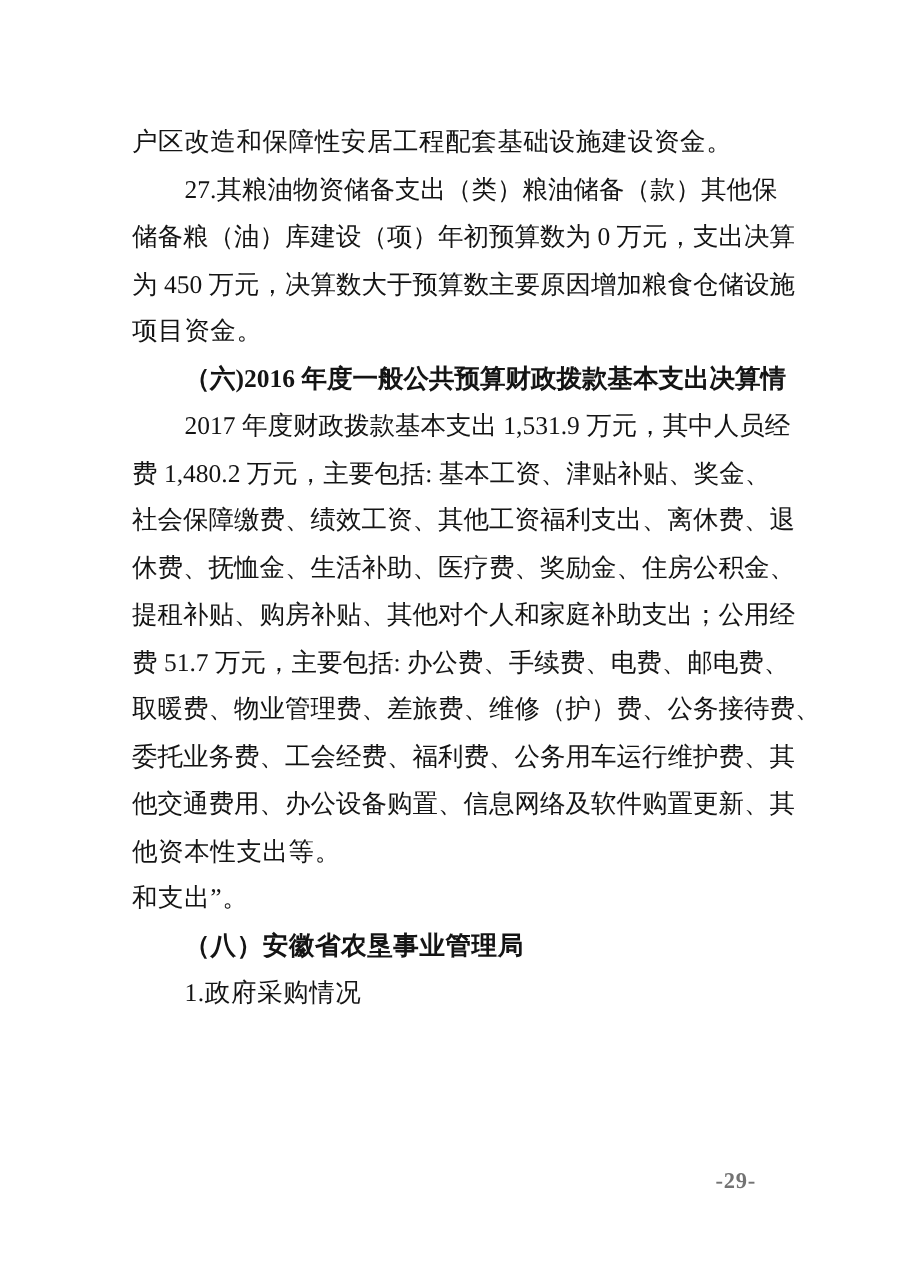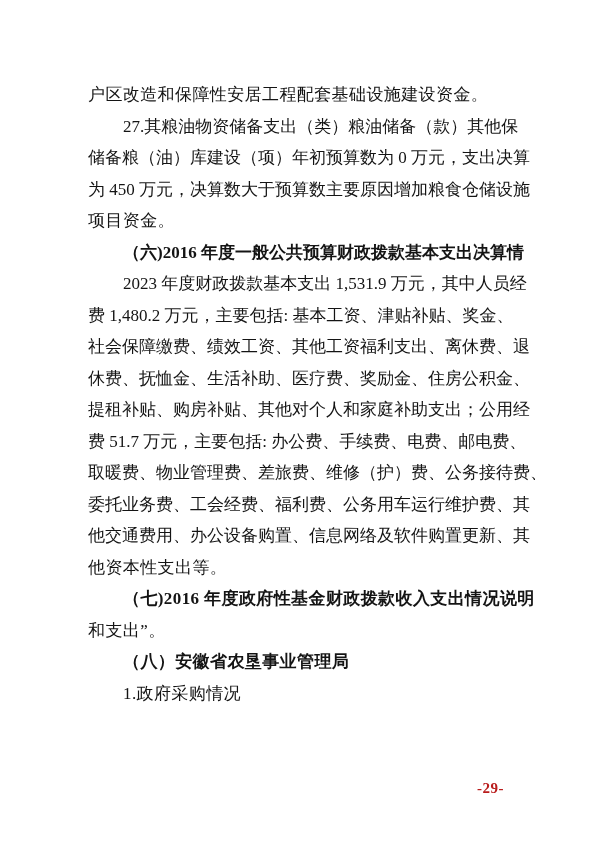--- a/index.html
+++ b/index.html
@@ -47,43 +47,42 @@
     font-weight: bold;
   }
   #page-number {
     position: absolute;
     left: 477px;
     top: 777px;
     font-size: 15px;
     line-height: 22px;
     font-weight: bold;
     letter-spacing: 0.5px;
-    color: #b91c1c;
+    color: #737373;
   }
 </style>
 </head>
 <body>
 
 <div id="page">
   <div id="textblock">
       <div class="line">户区改造和保障性安居工程配套基础设施建设资金。</div>
       <div class="line indent justify"><span>27.</span><span>其</span><span>粮</span><span>油</span><span>物</span><span>资</span><span>储</span><span>备</span><span>支</span><span>出</span><span>（</span><span>类</span><span>）</span><span>粮</span><span>油</span><span>储</span><span>备</span><span>（</span><span>款</span><span>）</span><span>其</span><span>他</span><span>保</span></div>
       <div class="line justify"><span>储</span><span>备</span><span>粮</span><span>（</span><span>油</span><span>）</span><span>库</span><span>建</span><span>设</span><span>（</span><span>项</span><span>）</span><span>年</span><span>初</span><span>预</span><span>算</span><span>数</span><span>为</span><span> 0 </span><span>万</span><span>元</span><span>，</span><span>支</span><span>出</span><span>决</span><span>算</span></div>
       <div class="line justify"><span>为</span><span> 450 </span><span>万</span><span>元</span><span>，</span><span>决</span><span>算</span><span>数</span><span>大</span><span>于</span><span>预</span><span>算</span><span>数</span><span>主</span><span>要</span><span>原</span><span>因</span><span>增</span><span>加</span><span>粮</span><span>食</span><span>仓</span><span>储</span><span>设</span><span>施</span></div>
       <div class="line">项目资金。</div>
       <div class="line indent bold justify"><span>（</span><span>六</span><span>)2016 </span><span>年</span><span>度</span><span>一</span><span>般</span><span>公</span><span>共</span><span>预</span><span>算</span><span>财</span><span>政</span><span>拨</span><span>款</span><span>基</span><span>本</span><span>支</span><span>出</span><span>决</span><span>算</span><span>情</span></div>
-      <div class="line indent justify"><span>2023 </span><span>年</span><span>度</span><span>财</span><span>政</span><span>拨</span><span>款</span><span>基</span><span>本</span><span>支</span><span>出</span><span> 1,531.9 </span><span>万</span><span>元</span><span>，</span><span>其</span><span>中</span><span>人</span><span>员</span><span>经</span></div>
+      <div class="line indent justify"><span>2017 </span><span>年</span><span>度</span><span>财</span><span>政</span><span>拨</span><span>款</span><span>基</span><span>本</span><span>支</span><span>出</span><span> 1,531.9 </span><span>万</span><span>元</span><span>，</span><span>其</span><span>中</span><span>人</span><span>员</span><span>经</span></div>
       <div class="line justify"><span>费</span><span> 1,480.2 </span><span>万</span><span>元</span><span>，</span><span>主</span><span>要</span><span>包</span><span>括</span><span>: </span><span>基</span><span>本</span><span>工</span><span>资</span><span>、</span><span>津</span><span>贴</span><span>补</span><span>贴</span><span>、</span><span>奖</span><span>金</span><span>、</span></div>
       <div class="line justify"><span>社</span><span>会</span><span>保</span><span>障</span><span>缴</span><span>费</span><span>、</span><span>绩</span><span>效</span><span>工</span><span>资</span><span>、</span><span>其</span><span>他</span><span>工</span><span>资</span><span>福</span><span>利</span><span>支</span><span>出</span><span>、</span><span>离</span><span>休</span><span>费</span><span>、</span><span>退</span></div>
       <div class="line justify"><span>休</span><span>费</span><span>、</span><span>抚</span><span>恤</span><span>金</span><span>、</span><span>生</span><span>活</span><span>补</span><span>助</span><span>、</span><span>医</span><span>疗</span><span>费</span><span>、</span><span>奖</span><span>励</span><span>金</span><span>、</span><span>住</span><span>房</span><span>公</span><span>积</span><span>金</span><span>、</span></div>
       <div class="line justify"><span>提</span><span>租</span><span>补</span><span>贴</span><span>、</span><span>购</span><span>房</span><span>补</span><span>贴</span><span>、</span><span>其</span><span>他</span><span>对</span><span>个</span><span>人</span><span>和</span><span>家</span><span>庭</span><span>补</span><span>助</span><span>支</span><span>出</span><span>；</span><span>公</span><span>用</span><span>经</span></div>
       <div class="line justify"><span>费</span><span> 51.7 </span><span>万</span><span>元</span><span>，</span><span>主</span><span>要</span><span>包</span><span>括</span><span>: </span><span>办</span><span>公</span><span>费</span><span>、</span><span>手</span><span>续</span><span>费</span><span>、</span><span>电</span><span>费</span><span>、</span><span>邮</span><span>电</span><span>费</span><span>、</span></div>
       <div class="line justify"><span>取</span><span>暖</span><span>费</span><span>、</span><span>物</span><span>业</span><span>管</span><span>理</span><span>费</span><span>、</span><span>差</span><span>旅</span><span>费</span><span>、</span><span>维</span><span>修</span><span>（</span><span>护</span><span>）</span><span>费</span><span>、</span><span>公</span><span>务</span><span>接</span><span>待</span><span>费</span><span>、</span></div>
       <div class="line justify"><span>委</span><span>托</span><span>业</span><span>务</span><span>费</span><span>、</span><span>工</span><span>会</span><span>经</span><span>费</span><span>、</span><span>福</span><span>利</span><span>费</span><span>、</span><span>公</span><span>务</span><span>用</span><span>车</span><span>运</span><span>行</span><span>维</span><span>护</span><span>费</span><span>、</span><span>其</span></div>
       <div class="line justify"><span>他</span><span>交</span><span>通</span><span>费</span><span>用</span><span>、</span><span>办</span><span>公</span><span>设</span><span>备</span><span>购</span><span>置</span><span>、</span><span>信</span><span>息</span><span>网</span><span>络</span><span>及</span><span>软</span><span>件</span><span>购</span><span>置</span><span>更</span><span>新</span><span>、</span><span>其</span></div>
       <div class="line">他资本性支出等。</div>
-      <div class="line indent bold">（七)2016 年度政府性基金财政拨款收入支出情况说明</div>
       <div class="line">和支出”。</div>
       <div class="line indent bold">（八）安徽省农垦事业管理局</div>
       <div class="line indent">1.政府采购情况</div>
     </div>
   <div id="page-number">-29-</div>
 </div>
 
 </body></html>

